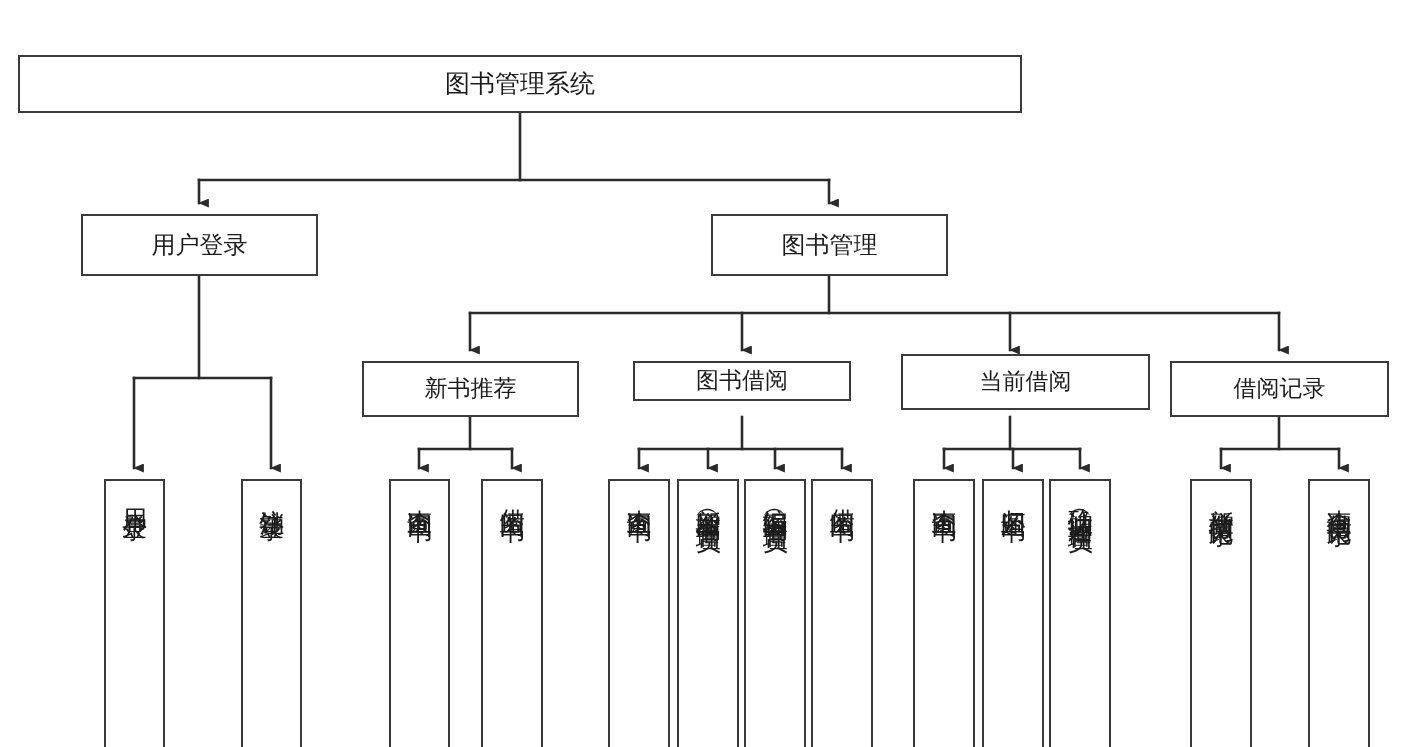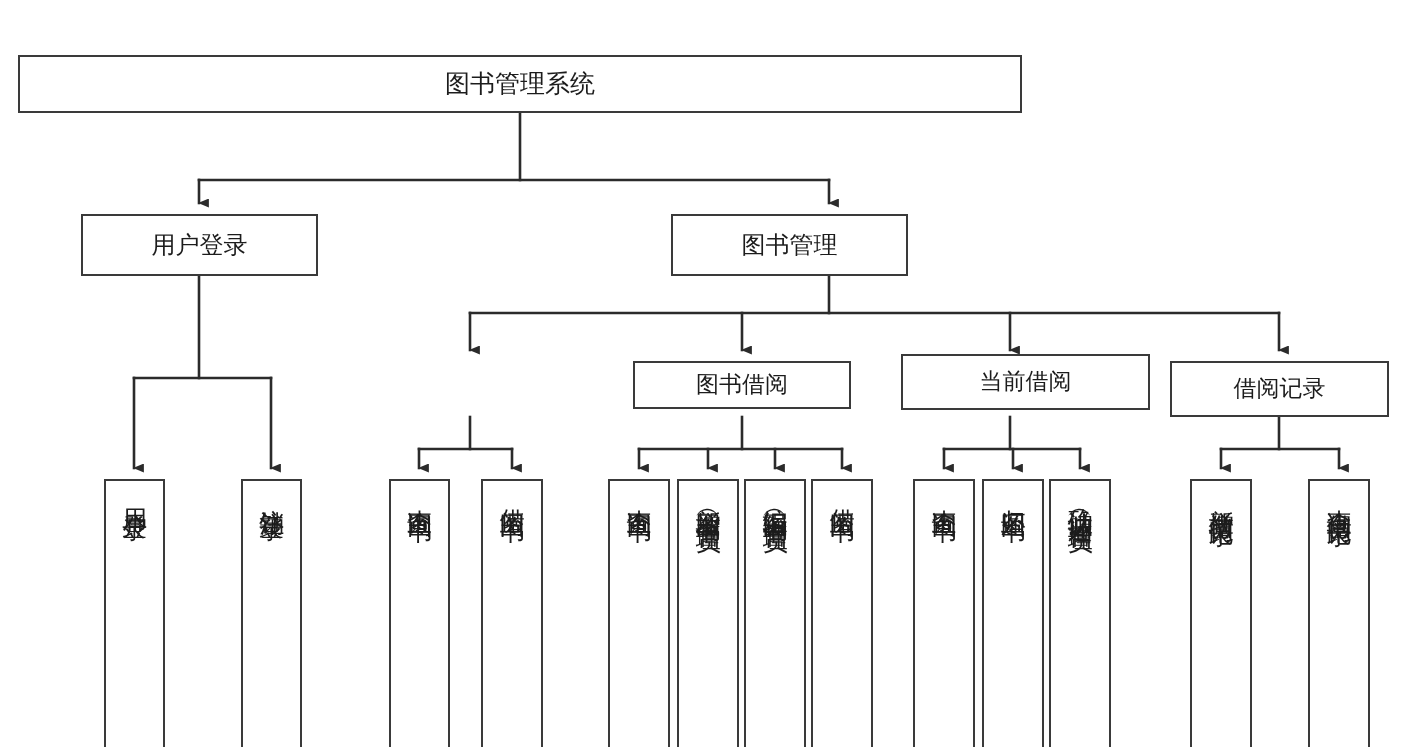--- a/index.html
+++ b/index.html
@@ -120,25 +120,28 @@
     </g>
   </svg>
 
   <div class="node lvl0" style="left:18px;top:12px;width:1004px;height:58px;">
     <span>图书管理系统</span>
   </div>
 
   <div class="node lvl1" style="left:81px;top:171px;width:237px;height:62px;">
     <span>用户登录</span>
   </div>
-  <div class="node lvl1" style="left:671px;top:171px;width:237px;height:62px;">
+  <div class="node lvl1" style="left:711px;top:171px;width:237px;height:62px;">
     <span>图书管理</span>
   </div>
 
-  <div class="node lvl2" style="left:633px;top:318px;width:218px;height:48px;">
+  <div class="node lvl2" style="left:362px;top:318px;width:217px;height:56px;">
+    <span>新书推荐</span>
+  </div>
+  <div class="node lvl2" style="left:633px;top:318px;width:218px;height:40px;">
     <span>图书借阅</span>
   </div>
   <div class="node lvl2" style="left:901px;top:311px;width:249px;height:56px;">
     <span>当前借阅</span>
   </div>
   <div class="node lvl2" style="left:1170px;top:318px;width:219px;height:56px;">
     <span>借阅记录</span>
   </div>
 
   <div class="node leaf" style="left:104px;top:436px;width:61px;height:301px;">

